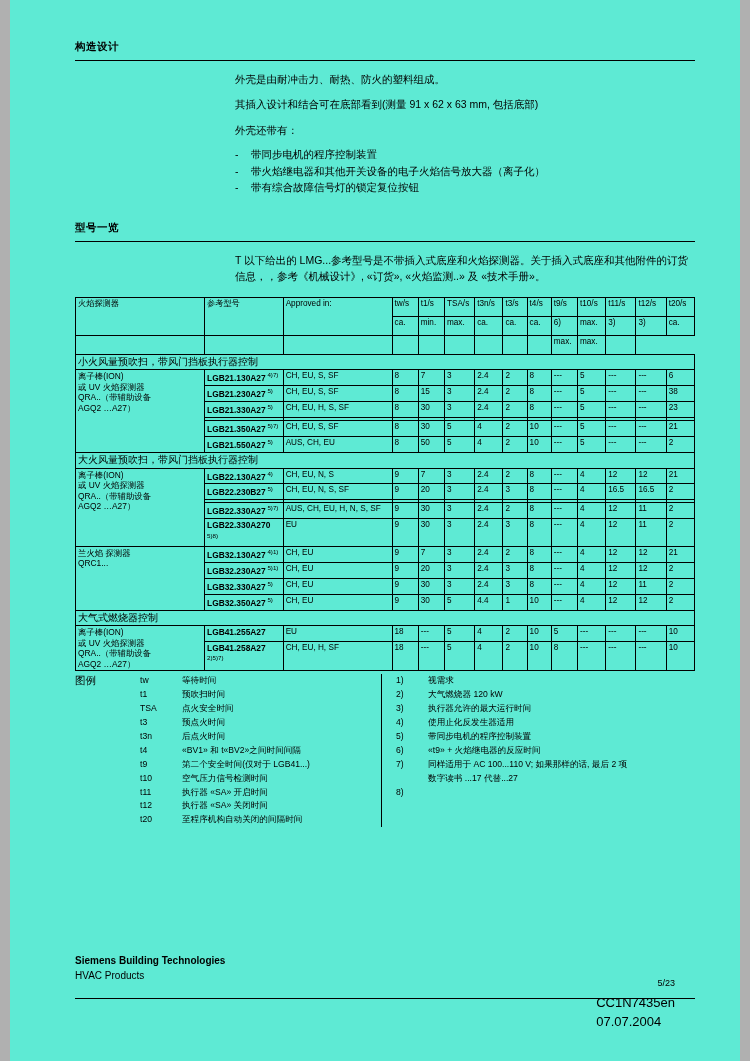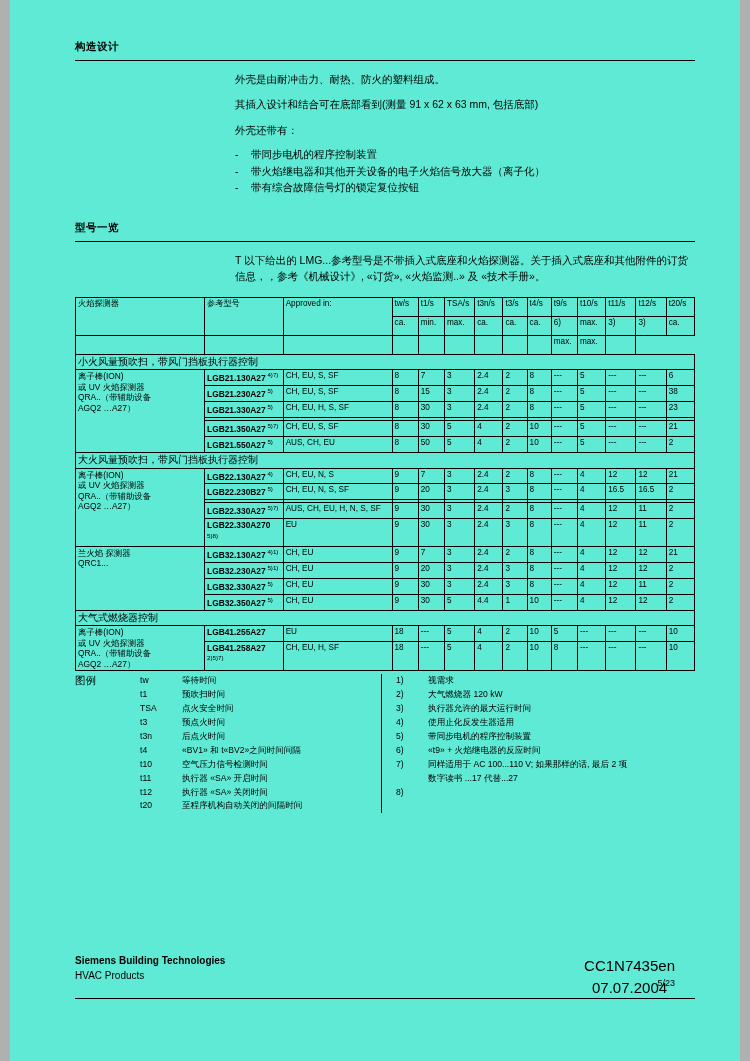--- a/index.html
+++ b/index.html
@@ -138,24 +138,24 @@
     position: absolute;
     left: 65px;
     top: 954px;
     font-size: 10px;
     line-height: 1.45;
   }
   .footer-left .b { font-weight: bold; }
   .footer-right {
     position: absolute;
     right: 65px;
-    top: 955px;
-    font-size: 15px;
+    top: 994px;
+    font-size: 13px;
     line-height: 1.45;
-    text-align: center;
+    text-align: left;
   }
 </style>
 </head>
 <body>
 
 <div class="page">
 
   <div class="content">
 
     <div>
@@ -542,20 +542,24 @@
             </div>
             <div class="lrow">
               <div class="lkey">t3n</div>
               <div class="lval">后点火时间</div>
             </div>
             <div class="lrow">
               <div class="lkey">t4</div>
               <div class="lval">«BV1» 和 t«BV2»之间时间间隔</div>
             </div>
             <div class="lrow">
+              <div class="lkey">t9</div>
+              <div class="lval">第二个安全时间(仅对于 LGB41...)</div>
+            </div>
+            <div class="lrow">
               <div class="lkey">t10</div>
               <div class="lval">空气压力信号检测时间</div>
             </div>
             <div class="lrow">
               <div class="lkey">t11</div>
               <div class="lval">执行器 «SA» 开启时间</div>
             </div>
             <div class="lrow">
               <div class="lkey">t12</div>
               <div class="lval">执行器 «SA» 关闭时间</div>

